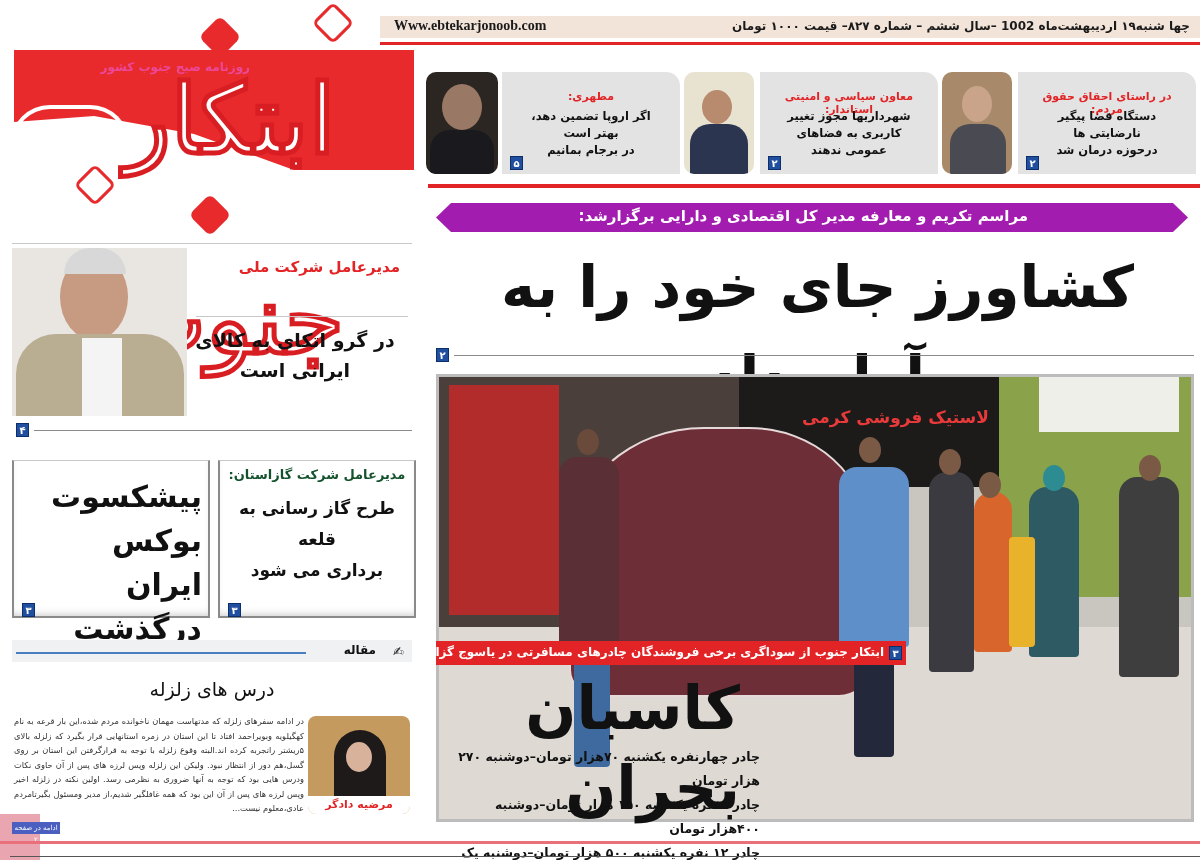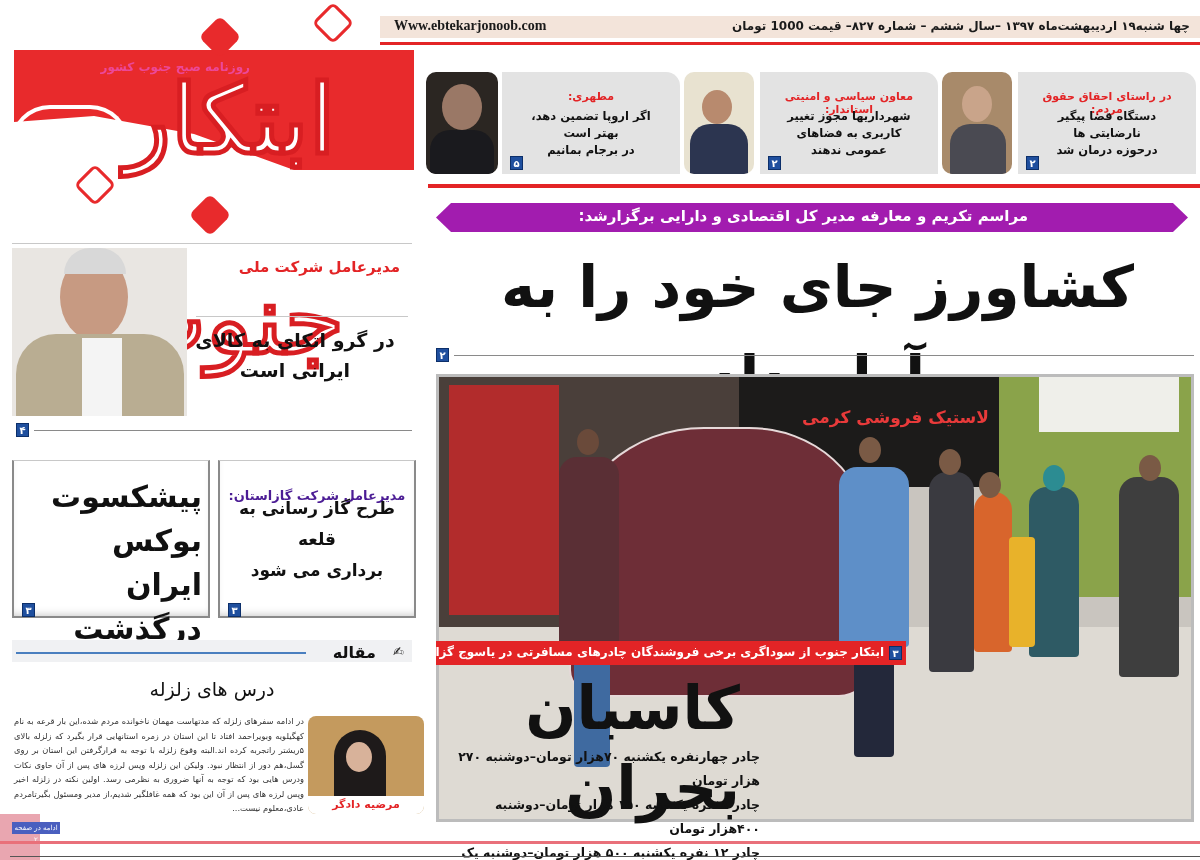--- a/index.html
+++ b/index.html
@@ -55,42 +55,42 @@
   .photohead { left: 440px; top: 668px; width: 300px; height: 80px; font-size: 60px; font-weight: bold; color: #111; direction: rtl; text-align: right; line-height: 80px; }
   .pricelines { left: 440px; top: 745px; width: 320px; font-size: 12.5px; font-weight: bold; color: #111; direction: rtl; text-align: right; line-height: 24px; }
 
   
   .lc-rule { height: 1px; background: #c8c8c8; }
   .ceo-kicker { left: 200px; top: 255px; width: 200px; font-size: 15px; font-weight: bold; color: #e32426; direction: rtl; text-align: right; line-height: 24px; }
   .ceo-head { left: 190px; top: 325px; width: 210px; font-size: 19px; font-weight: bold; color: #111; direction: rtl; text-align: center; line-height: 30px; }
   .ceo-photo { left: 12px; top: 248px; width: 175px; height: 168px; background: #e9e6e2; overflow: hidden; }
 
   .box { top: 460px; height: 158px; background: #ffffff; border: 2px solid #8a8a8a; border-top: 1px solid #c8c8c8; box-shadow: 0 -6px 10px -6px #bdbdbd inset; }
-  .box-gas .kicker { position: absolute; top: 27px; right: 8px; left: 8px; font-size: 13px; font-weight: bold; color: #4c1d95; direction: rtl; text-align: center; }
+  .box-gas .kicker { position: absolute; top: 6px; right: 8px; left: 8px; font-size: 13px; font-weight: bold; color: #14532d; direction: rtl; text-align: center; }
   .box-gas .body { position: absolute; top: 32px; right: 6px; left: 6px; font-size: 17px; font-weight: bold; color: #111; direction: rtl; text-align: center; line-height: 31px; }
   .box-box .body { position: absolute; top: 14px; right: 6px; left: 20px; font-size: 30px; font-weight: bold; color: #111; direction: rtl; line-height: 44px; }
 
   .article-bar { left: 12px; top: 640px; width: 400px; height: 22px; background: #f0f1f3; }
-  .article-bar .lbl { position: absolute; right: 36px; top: 3px; font-size: 16px; font-weight: bold; color: #111; direction: rtl; }
+  .article-bar .lbl { position: absolute; right: 36px; top: 3px; font-size: 12px; font-weight: bold; color: #111; direction: rtl; }
   .article-bar .line { position: absolute; left: 4px; top: 12px; width: 290px; height: 2px; background: #4a7fbf; }
   .article-title { left: 12px; top: 670px; width: 400px; height: 38px; background: #ffffff; font-size: 19px; color: #111; direction: rtl; text-align: center; line-height: 38px; }
   .article-body { left: 14px; top: 714px; width: 290px; font-size: 8.3px; color: #333; direction: rtl; text-align: justify; line-height: 14.5px; }
-  .author-photo { left: 308px; top: 716px; width: 116px; height: 98px; background: #c49a5e; border-radius: 8px; overflow: hidden; padding-left: 40px; }
+  .author-photo { left: 308px; top: 716px; width: 102px; height: 98px; background: #c49a5e; border-radius: 8px; overflow: hidden; padding-left: 40px; }
   .author-name { position: absolute; left: 0; right: 0; bottom: 0; height: 18px; background: #ffffff; font-size: 11px; font-weight: bold; color: #e32426; direction: rtl; text-align: center; line-height: 18px; }
   .continue-tag { left: 0; top: 814px; width: 40px; height: 46px; background: #e9a6b0; }
   .continue-btn { left: 12px; top: 822px; width: 48px; height: 12px; background: #4a5fbf; color: #ffffff; font-size: 7px; direction: rtl; text-align: center; line-height: 12px; }
   .bottom-red { left: 0; top: 841px; width: 1200px; height: 3px; background: #e9707a; }
   .bottom-dark { left: 10px; top: 856px; width: 1190px; height: 1px; background: #555; }
 </style>
 </head>
 <body>
 
 <div class="abs topstrip">
   <span class="url">Www.ebtekarjonoob.com</span>
-  <span class="date">چها شنبه۱۹ اردیبهشت‌ماه ۱۳۹۷ –سال ششم – شماره ۸۲۷– قیمت 1000 تومان</span>
+  <span class="date">چها شنبه۱۹ اردیبهشت‌ماه 1002 –سال ششم – شماره ۸۲۷– قیمت ۱۰۰۰ تومان</span>
 </div>
 <div class="abs topredline"></div>
 
 <div class="abs mast-red"></div>
 <div class="abs mast-tag">روزنامه صبح جنوب کشور</div>
 <div class="abs mast-swirl"></div>
 <div class="abs mast-diamond" style="left:205px;top:22px;"></div>
 <div class="abs mast-diamond hollow" style="left:318px;top:8px;"></div>
 <div class="abs mast-diamond hollow" style="left:80px;top:170px;"></div>
 <div class="abs mast-diamond" style="left:195px;top:200px;"></div>

